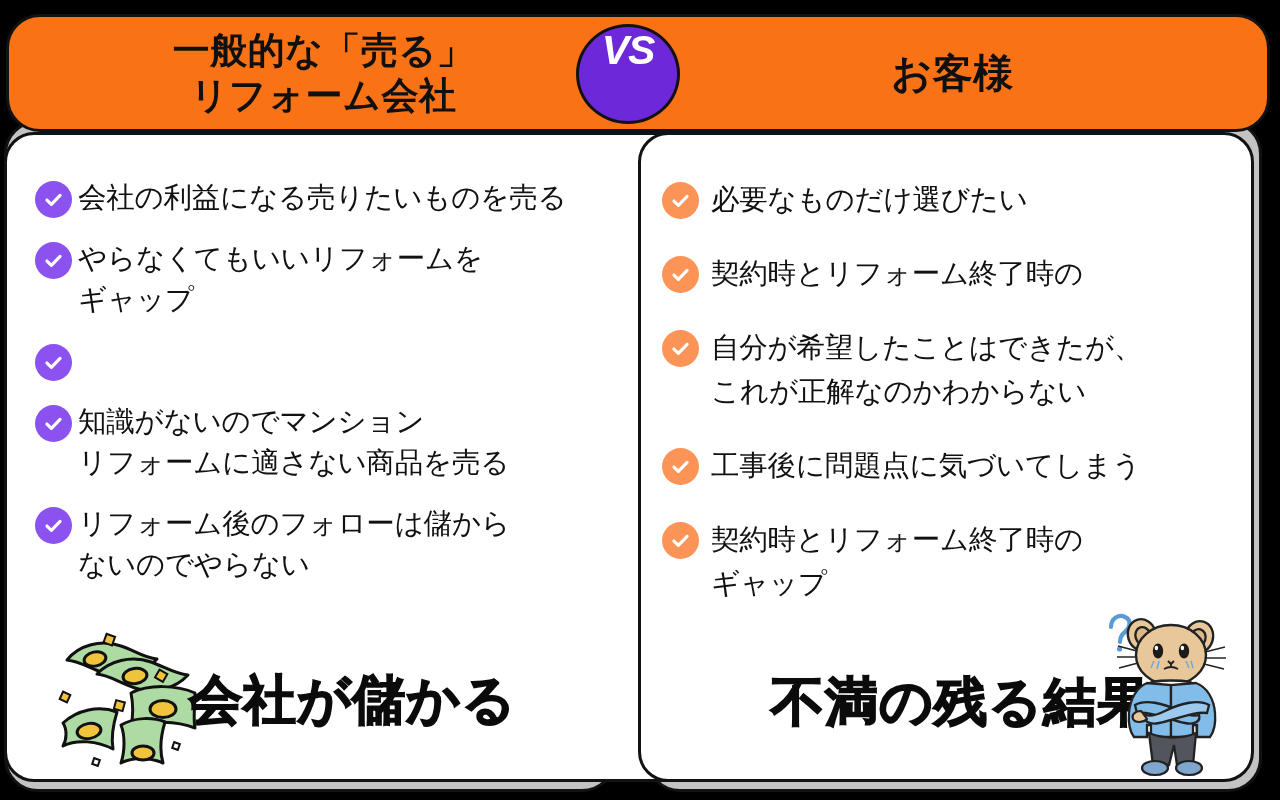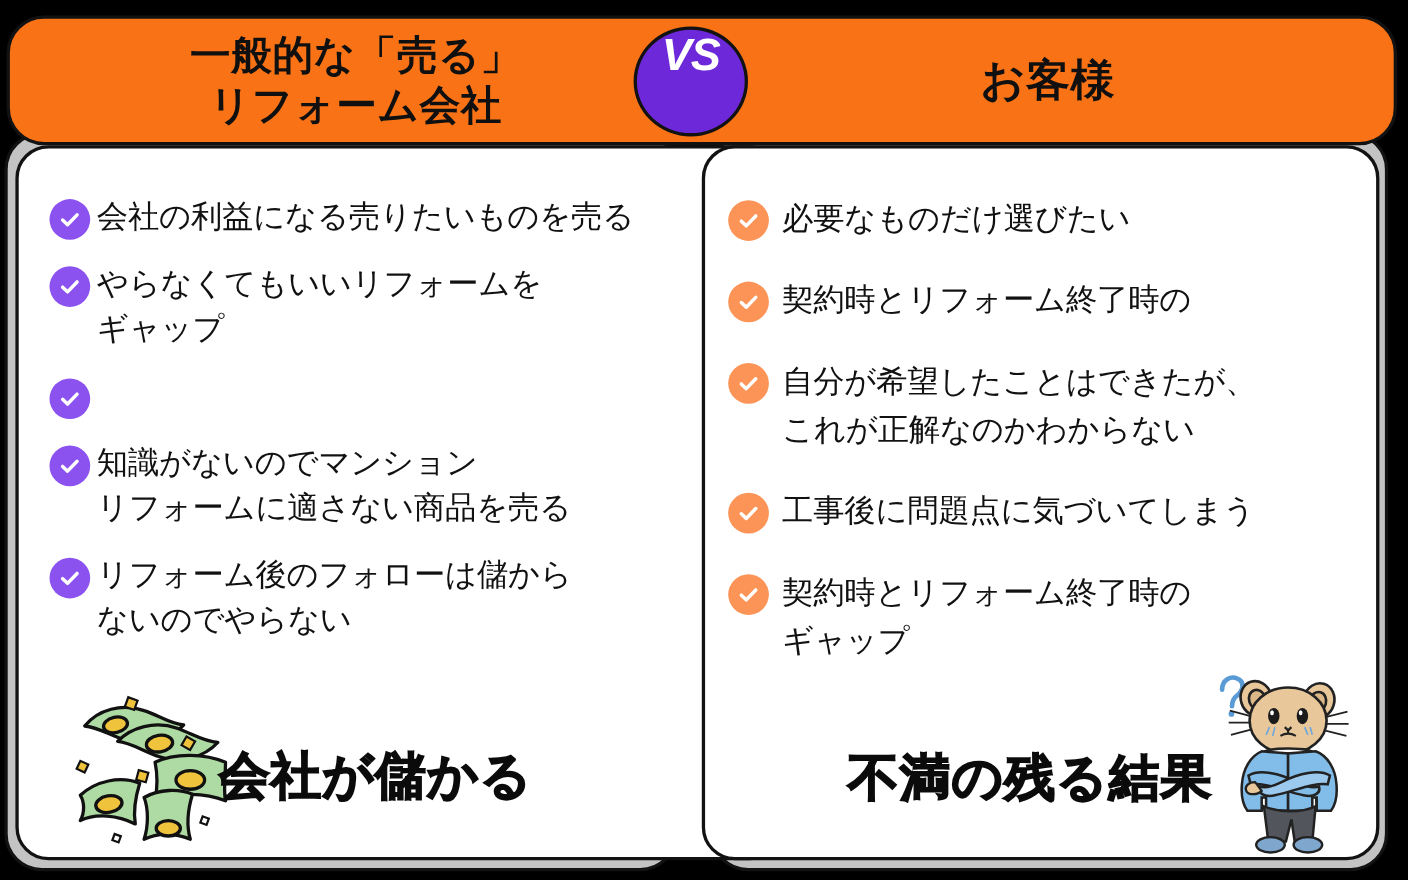--- a/index.html
+++ b/index.html
@@ -44,21 +44,21 @@
   
   .shadow-plate{
     position:absolute;background:#c3c3c3;border:3px solid #121212;
     border-radius:34px;box-sizing:border-box;
   }
   .card{
     position:absolute;background:#ffffff;border:3px solid #121212;
     border-radius:30px;box-sizing:border-box;overflow:hidden;
   }
   .shadow-left {left:4px;  top:120px; width:612px; height:672px;}
-  .card-left   {left:14px; top:132px; width:697px; height:650px;}
+  .card-left   {left:4px; top:132px; width:697px; height:650px;}
   .shadow-right{left:646px;top:120px; width:616px; height:672px;}
   .card-right  {left:638px;top:132px; width:616px; height:650px;}
 
   
   .list{position:absolute;left:0;top:0;right:0;padding:0;margin:0;list-style:none;}
   .list-item{
     position:relative;display:flex;align-items:flex-start;
     margin:0;padding:0;
   }
   .check{
@@ -82,21 +82,21 @@
   .card-right .list-item{margin-bottom:30px;}
   .card-right .check{width:37px;height:37px;background:#fb9456;margin-top:5px;margin-right:12px;}
   .card-right .item-text{font-size:28.5px;line-height:44px;letter-spacing:-0.2px;}
 
   
   .footer{
     position:absolute;bottom:0;left:0;right:0;height:165px;
   }
   .footer-text{
     position:absolute;font-weight:bold;color:#0b0b0b;
-    font-size:46px;letter-spacing:1px;
+    font-size:53px;letter-spacing:1px;
     -webkit-text-stroke:1.5px #0b0b0b;
   }
   .footer-left-text{left:182px;bottom:42px;}
   .footer-right-text{left:130px;bottom:40px;}
 
   
   .money{position:absolute;left:42px;bottom:6px;width:200px;height:160px;}
   
   .hamster{position:absolute;right:8px;bottom:0px;width:142px;height:172px;}
 </style>

